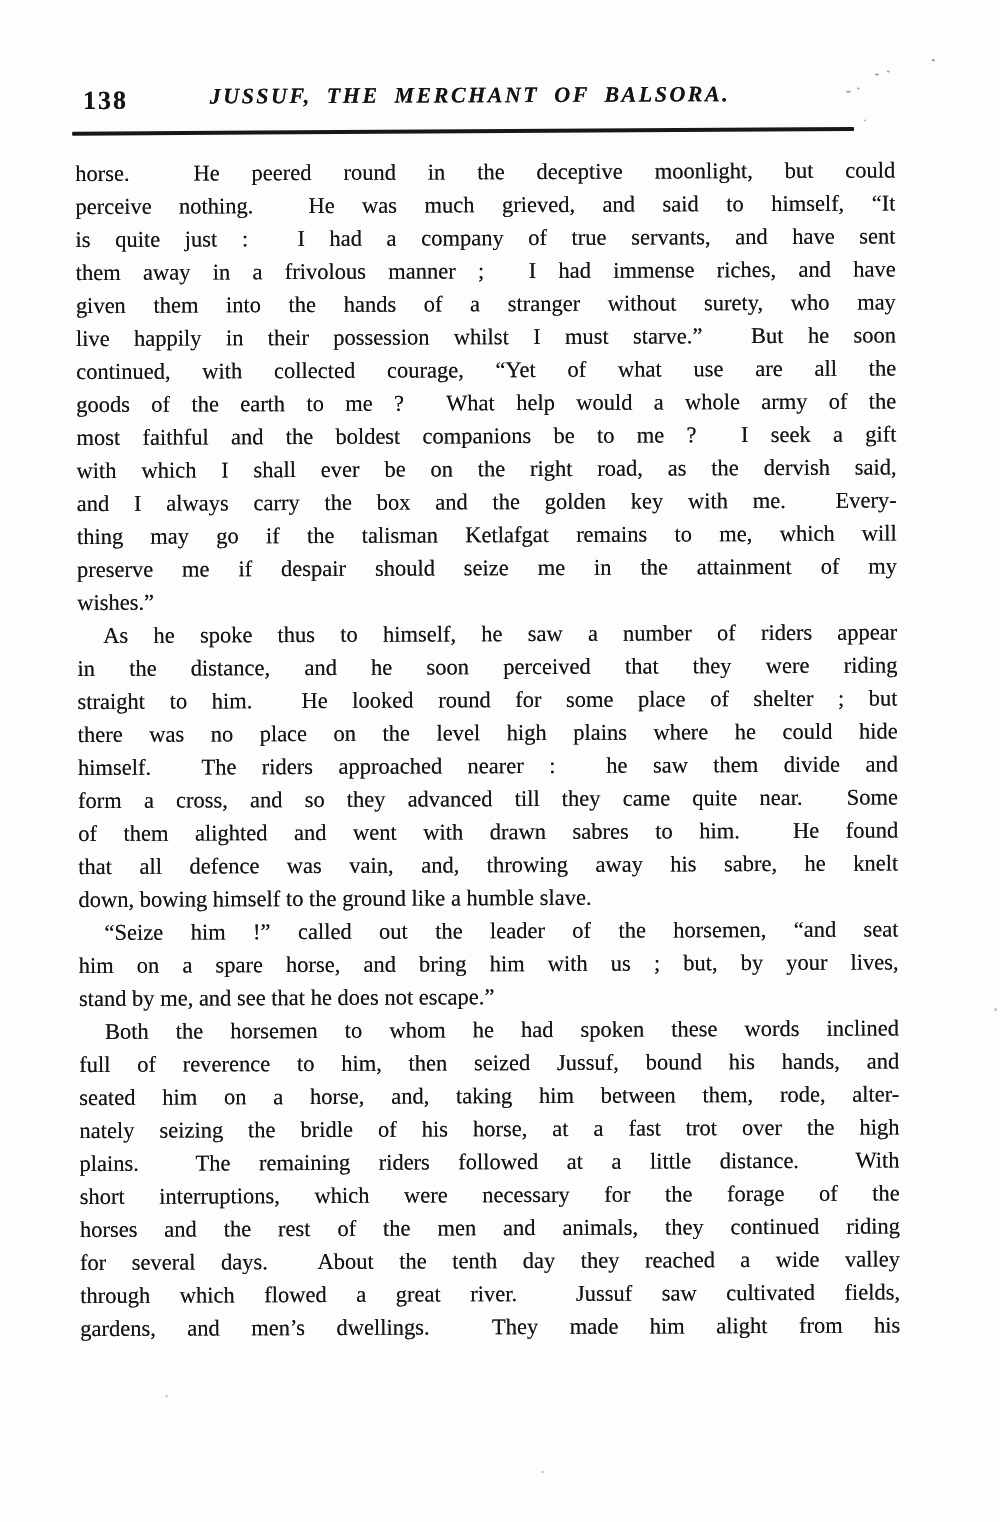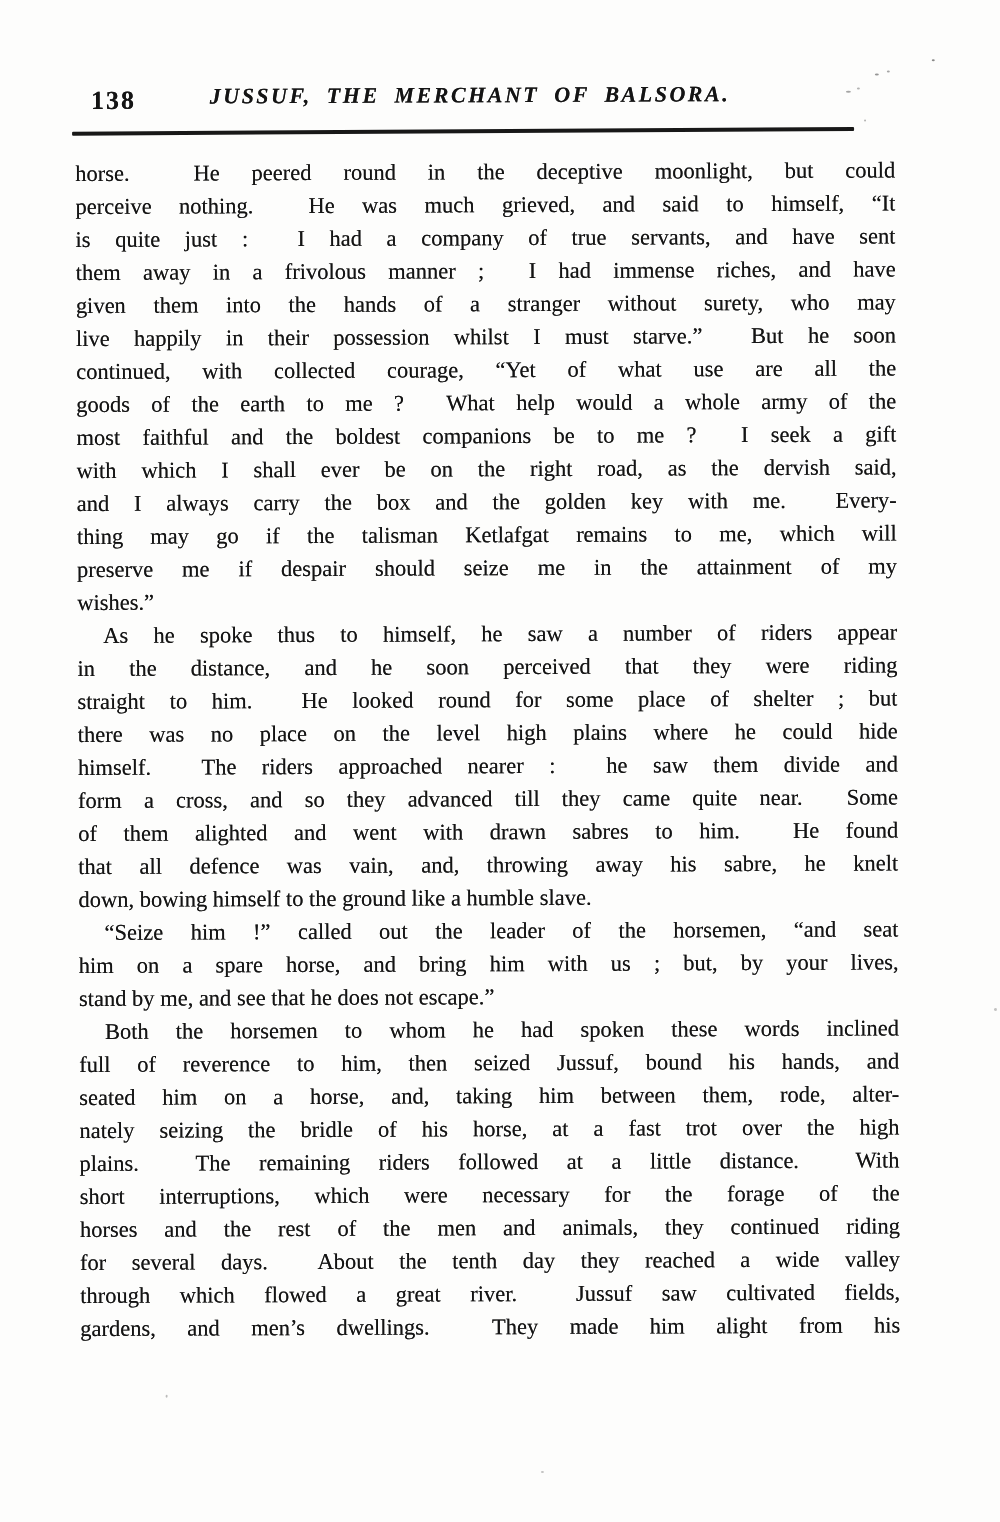--- a/index.html
+++ b/index.html
@@ -19,21 +19,21 @@
     position: absolute;
     left: 0; top: 0; width: 1000px; height: 1522px;
     transform: rotate(-0.25deg);
     transform-origin: 80px 800px;
   }
   .header {
     position: absolute;
     left: 78px; top: 84px; width: 820px; height: 36px;
   }
   .page-number {
-    position: absolute; left: 16px; top: 2px;
+    position: absolute; left: 8px; top: 2px;
     font-size: 26px; letter-spacing: 2px;
     font-weight: bold;
     text-shadow: 0 0 0.6px rgba(20,20,20,0.8);
   }
   .running-title {
     position: absolute; left: 0; top: 0; width: 100%;
     padding-right: 30px; box-sizing: border-box;
     text-align: center;
     font-style: italic; font-weight: bold;
     font-size: 22px; letter-spacing: 2.5px; word-spacing: 7px;

